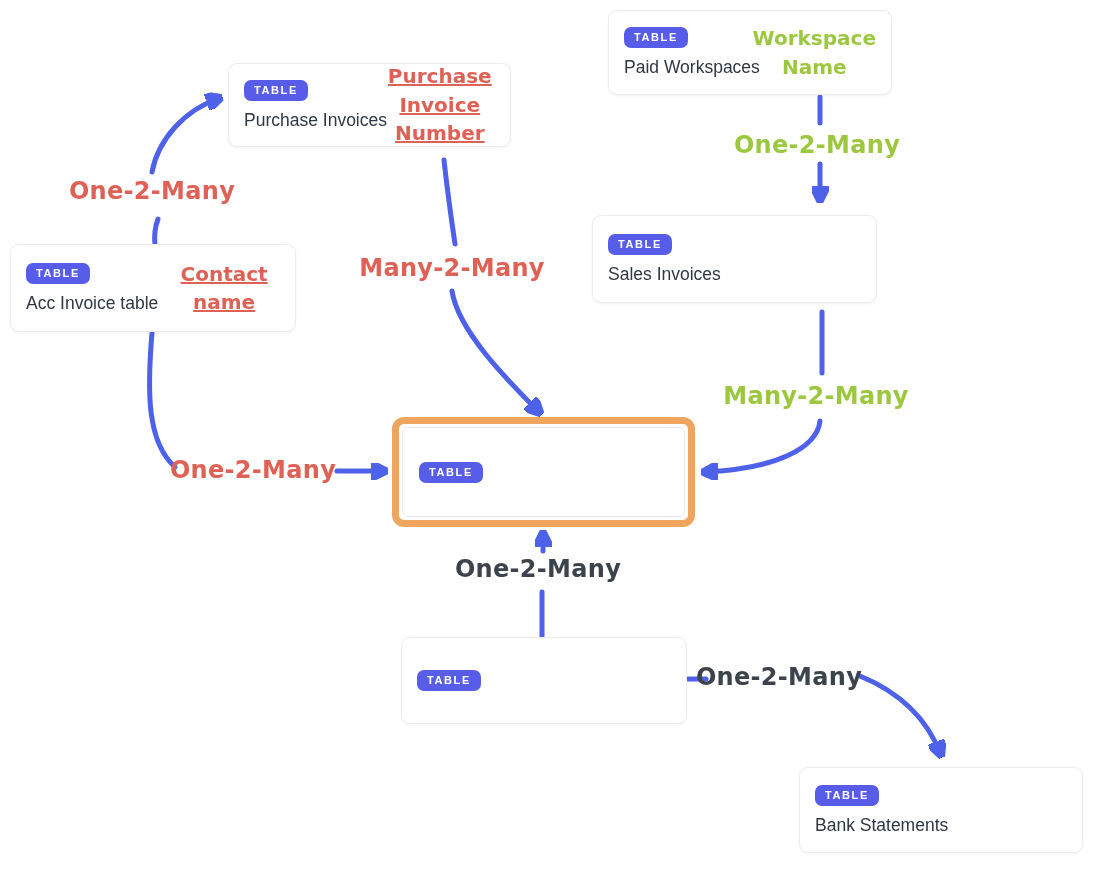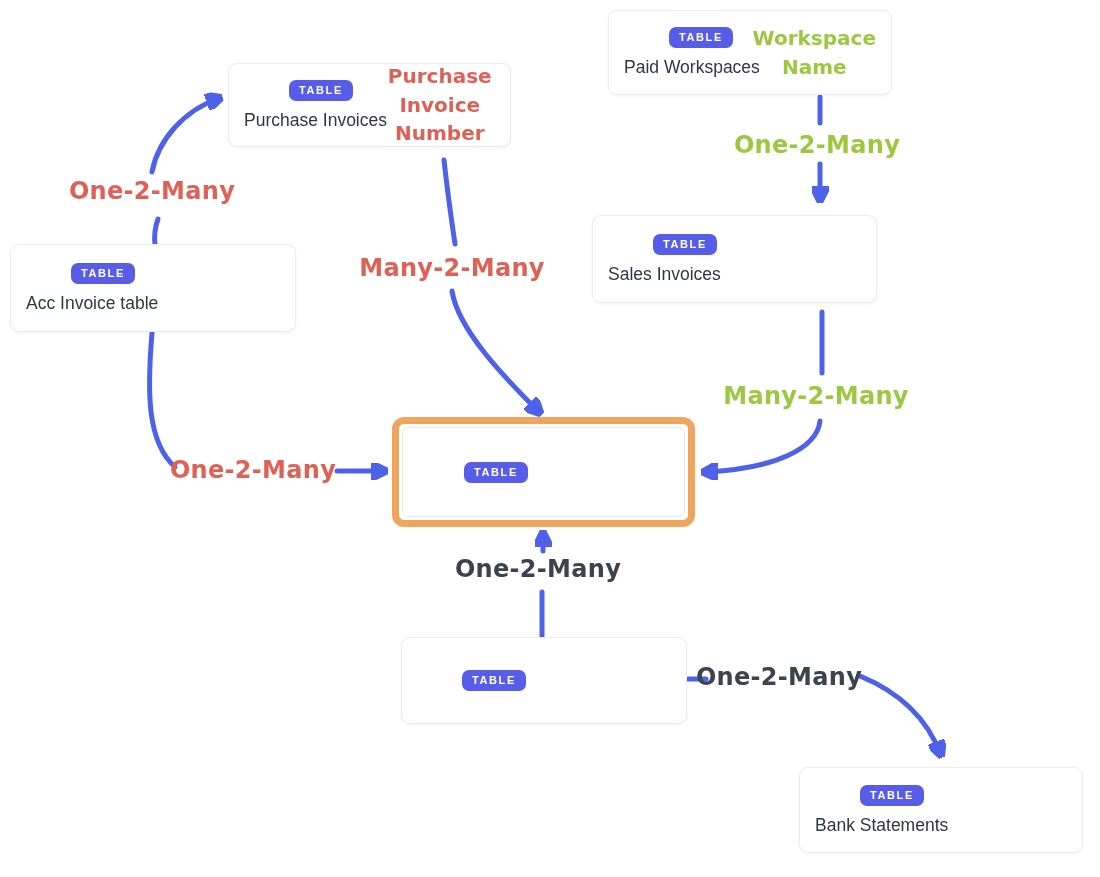--- a/index.html
+++ b/index.html
@@ -13,29 +13,29 @@
 
   .card{
     position:absolute;background:#fff;border:1px solid #ececec;border-radius:9px;
     box-shadow:0 1px 3px rgba(0,0,0,.05);
     display:flex;align-items:center;box-sizing:border-box;padding:12px 15px;
   }
   .card-left{flex:1 1 auto;min-width:0;}
   .badge{
     display:inline-block;background:var(--badge_blue);color:#fff;
     font-size:11px;font-weight:700;letter-spacing:1.6px;
-    padding:4px 10px 5px;border-radius:7px;margin-left:45px;
+    padding:4px 10px 5px;border-radius:7px;
   }
   .card-name{margin-top:9px;font-size:17.5px;color:#2e3744;white-space:nowrap;}
   .card-field{
     flex:0 0 44%;font-family:"DejaVu Sans",sans-serif;font-weight:800;
     font-size:20px;line-height:1.42;text-align:center;
   }
   .card-field.green{color:var(--green);}
-  .card-field.red{color:var(--red);}
+  .card-field.red{color:var(--red);text-decoration:underline;}
 
   .card-highlight{
     position:absolute;box-sizing:border-box;border:7px solid var(--orange_highlight);
     border-radius:12px;background:#fff;padding:3px;
   }
   .card-inner{
     box-sizing:border-box;height:100%;border:1px solid #e9e9e9;border-radius:6px;
     padding:12px 16px;display:flex;align-items:center;
   }
 
@@ -96,20 +96,21 @@
       <span class="badge">TABLE</span>
       <div class="card-name">Sales Invoices</div>
     </div>
   </div>
 
   <div class="card" style="left:10px;top:244px;width:286px;height:88px;">
     <div class="card-left">
       <span class="badge">TABLE</span>
       <div class="card-name">Acc Invoice table</div>
     </div>
+    <div class="card-field red">Contact name</div>
   </div>
 
   <div class="card-highlight" style="left:392px;top:417px;width:303px;height:110px;">
     <div class="card-inner">
       <div class="card-left">
         <span class="badge">TABLE</span>
       </div>
     </div>
   </div>
 

